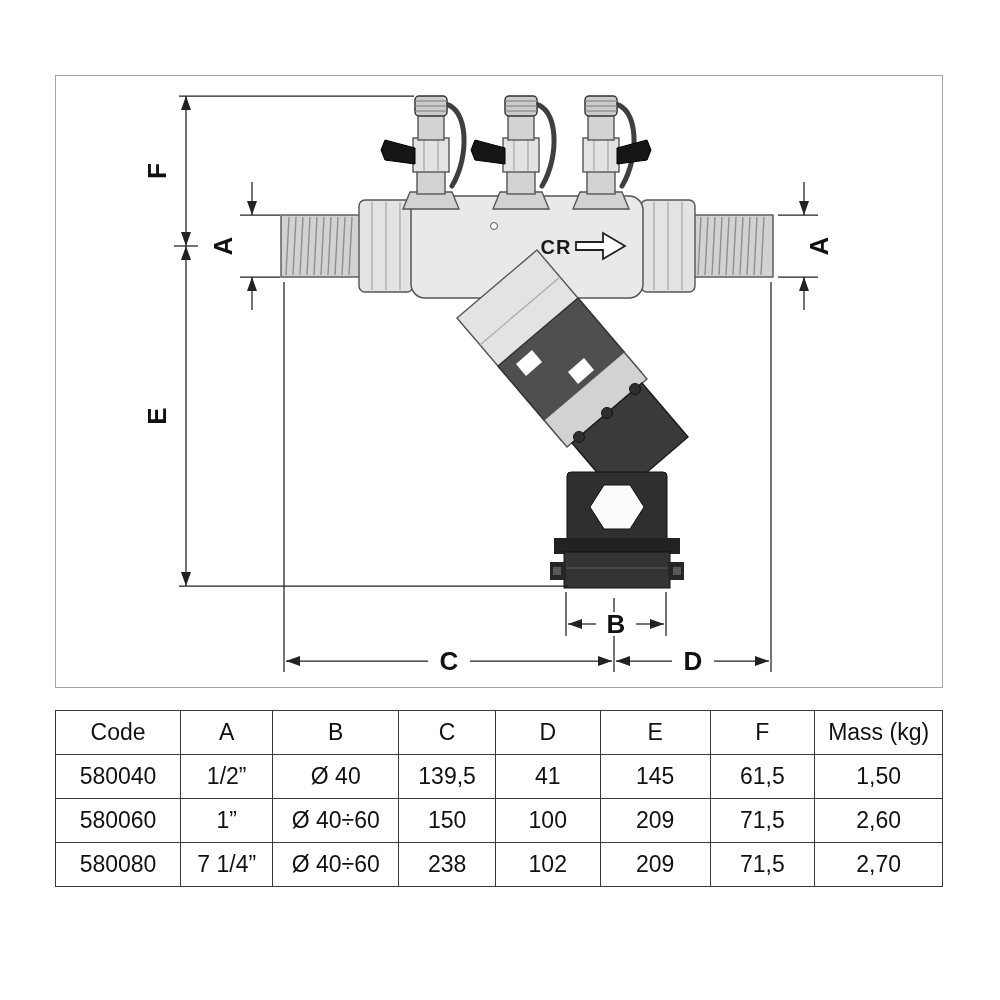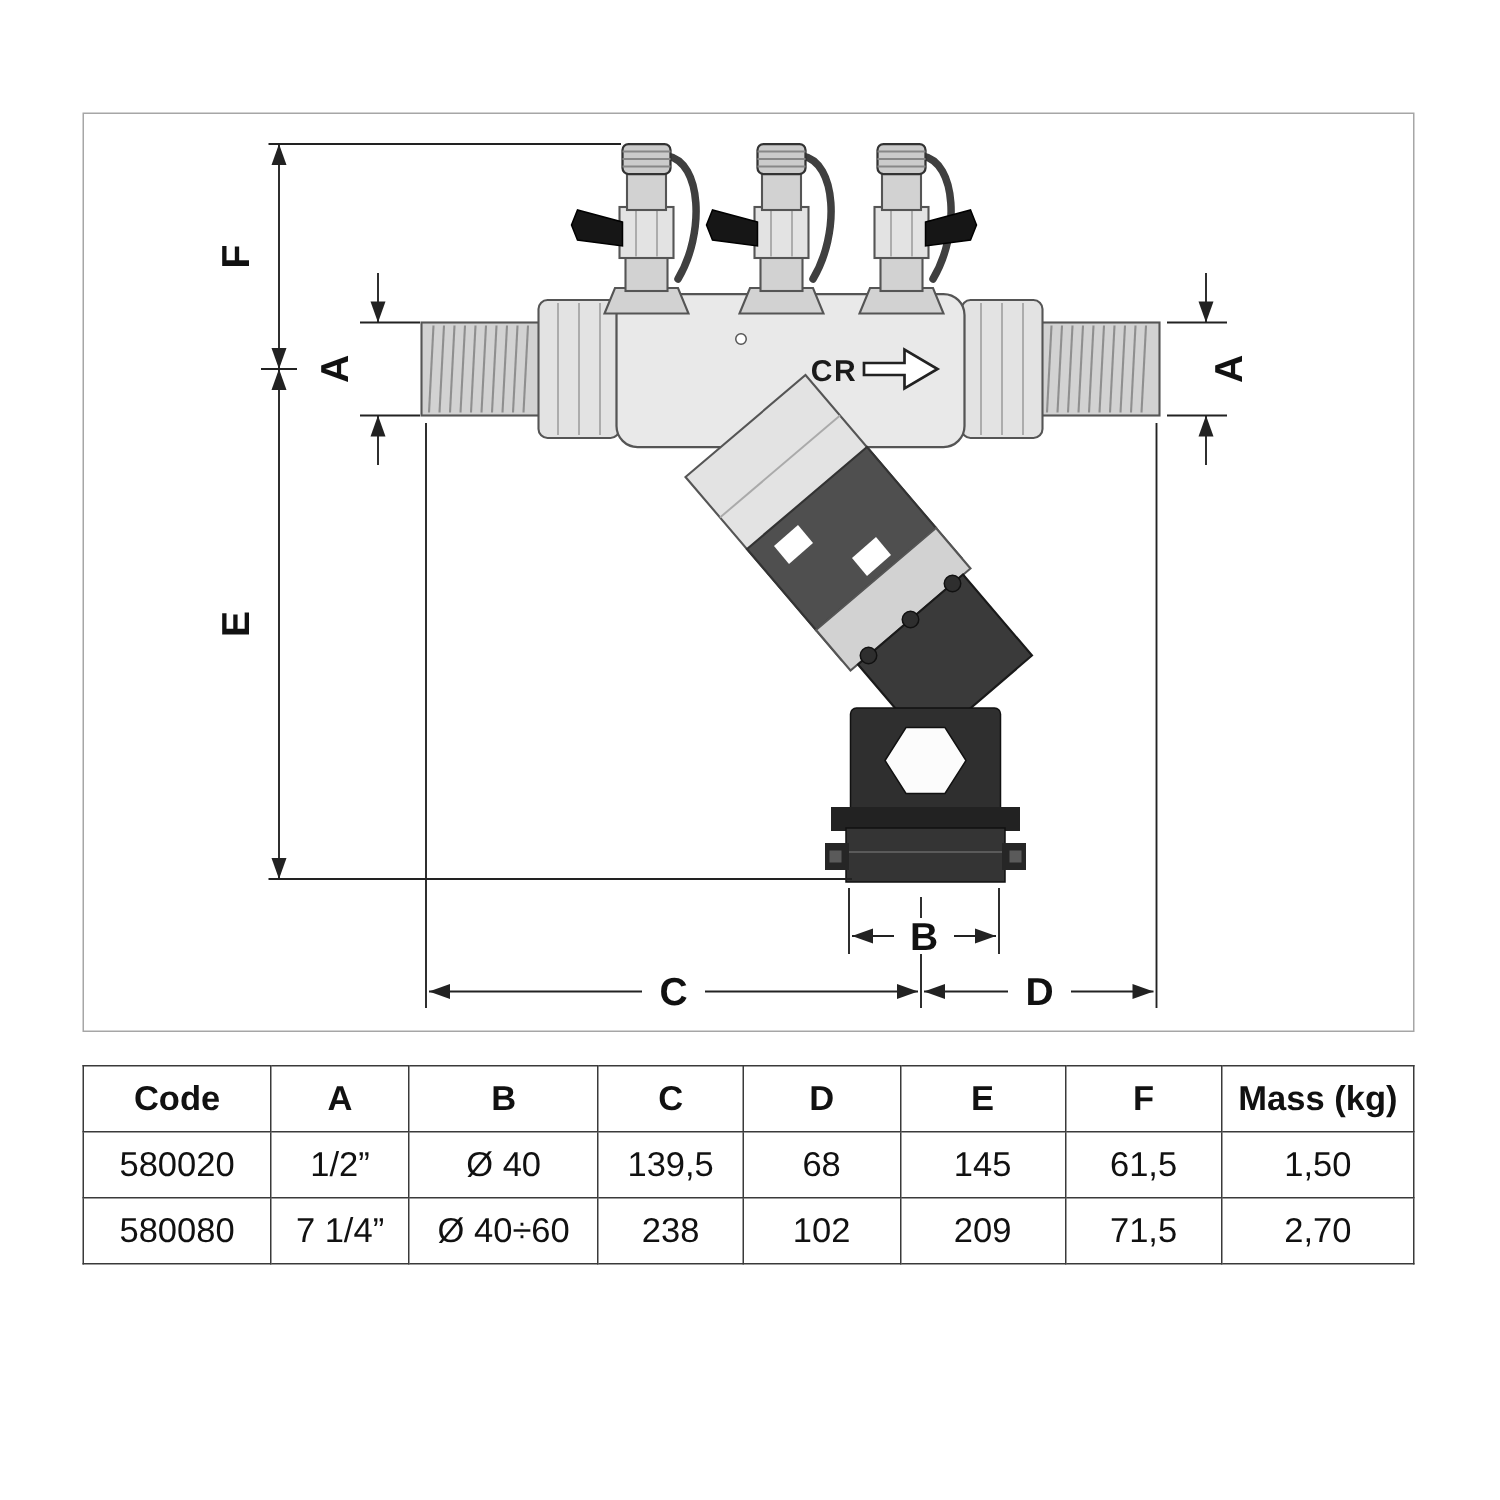--- a/index.html
+++ b/index.html
@@ -1,21 +1,21 @@
 <!DOCTYPE html>
 <html><head>
 <meta charset="utf-8">
 <style>
   html,body{margin:0;padding:0;background:#fff;}
   body{width:1000px;height:1000px;position:relative;font-family:"Liberation Sans",sans-serif;color:#111;}
   .drawing-box{position:absolute;left:55px;top:75px;width:886px;height:611px;border:1px solid #a6a6a6;background:#fff;}
   .table-wrap{position:absolute;left:55px;top:710px;width:888px;}
   table{width:100%;border-collapse:collapse;table-layout:fixed;}
   th,td{border:1.6px solid #3a3a3a;text-align:center;vertical-align:middle;height:43px;font-size:23px;padding:0;}
-  th{font-weight:bold;}
+  th{font-weight:normal;}
   td{font-weight:normal;}
   .code-prefix{font-weight:normal;}
   
   .metal{fill:#d2d2d2;stroke:#555;stroke-width:1.4;}
   .metal2{fill:#e3e3e3;stroke:#555;stroke-width:1.4;}
   .bodyfill{fill:#e9e9e9;stroke:#555;stroke-width:1.5;}
   .thread{stroke:#8f8f8f;stroke-width:1.4;}
   .facet{stroke:#aaaaaa;stroke-width:1.3;}
   .knurl{stroke:#878787;stroke-width:1.2;}
   .cap{fill:#cbcbcb;stroke:#333;stroke-width:1.5;}
@@ -254,28 +254,38 @@
         <th>B</th>
         <th>C</th>
         <th>D</th>
         <th>E</th>
         <th>F</th>
         <th>Mass (kg)</th>
       </tr>
     </thead>
     <tbody>
       <tr>
-        <td><span class="code-prefix">580</span><span>020</span></td>
+        <td><span class="code-prefix">580</span><span>040</span></td>
         <td>1/2”</td>
         <td>Ø 40</td>
         <td>139,5</td>
-        <td>68</td>
+        <td>41</td>
         <td>145</td>
         <td>61,5</td>
         <td>1,50</td>
+      </tr>
+      <tr>
+        <td><span class="code-prefix">580</span><span>060</span></td>
+        <td>1”</td>
+        <td>Ø 40÷60</td>
+        <td>150</td>
+        <td>100</td>
+        <td>209</td>
+        <td>71,5</td>
+        <td>2,60</td>
       </tr>
       <tr>
         <td><span class="code-prefix">580</span><span>080</span></td>
         <td>7 1/4”</td>
         <td>Ø 40÷60</td>
         <td>238</td>
         <td>102</td>
         <td>209</td>
         <td>71,5</td>
         <td>2,70</td>

